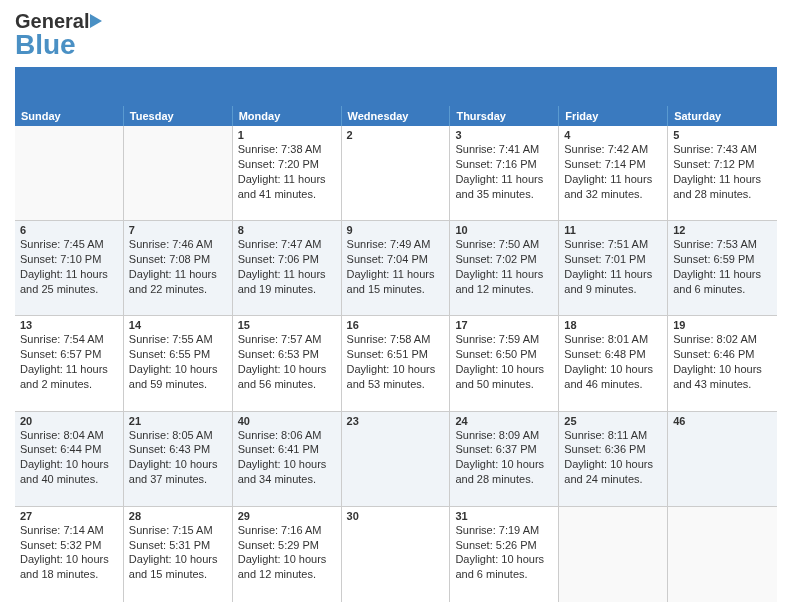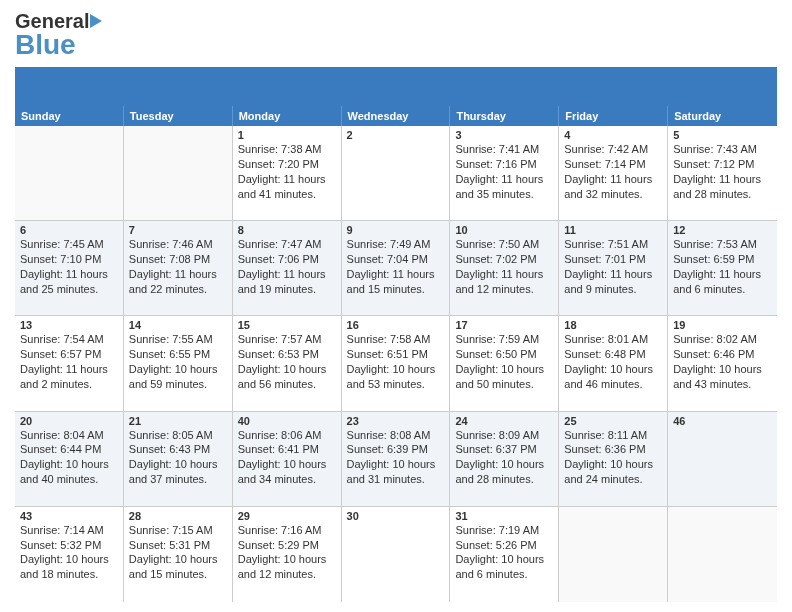--- a/index.html
+++ b/index.html
@@ -231,37 +231,36 @@
           <div class="cal-cell alt-row">
             <div class="day-num">21</div>
             <div class="day-detail">Sunrise: 8:05 AM<br>Sunset: 6:43 PM<br>Daylight: 10 hours and 37 minutes.</div>
           </div>
           <div class="cal-cell alt-row">
             <div class="day-num">40</div>
             <div class="day-detail">Sunrise: 8:06 AM<br>Sunset: 6:41 PM<br>Daylight: 10 hours and 34 minutes.</div>
           </div>
           <div class="cal-cell alt-row">
             <div class="day-num">23</div>
-            <div class="day-detail">Sunrise: 8:08 AM<br>Sunset: 6:39 PM<br>Daylight: 10 hours and 31 minutes.</div>
           </div>
           <div class="cal-cell alt-row">
             <div class="day-num">24</div>
             <div class="day-detail">Sunrise: 8:09 AM<br>Sunset: 6:37 PM<br>Daylight: 10 hours and 28 minutes.</div>
           </div>
           <div class="cal-cell alt-row">
             <div class="day-num">25</div>
             <div class="day-detail">Sunrise: 8:11 AM<br>Sunset: 6:36 PM<br>Daylight: 10 hours and 24 minutes.</div>
           </div>
           <div class="cal-cell alt-row">
             <div class="day-num">46</div>
           </div>
         </div>
         <div class="cal-row">
           <div class="cal-cell">
-            <div class="day-num">43</div>
+            <div class="day-num">27</div>
             <div class="day-detail">Sunrise: 7:14 AM<br>Sunset: 5:32 PM<br>Daylight: 10 hours and 18 minutes.</div>
           </div>
           <div class="cal-cell">
             <div class="day-num">28</div>
             <div class="day-detail">Sunrise: 7:15 AM<br>Sunset: 5:31 PM<br>Daylight: 10 hours and 15 minutes.</div>
           </div>
           <div class="cal-cell">
             <div class="day-num">29</div>
             <div class="day-detail">Sunrise: 7:16 AM<br>Sunset: 5:29 PM<br>Daylight: 10 hours and 12 minutes.</div>
           </div>

